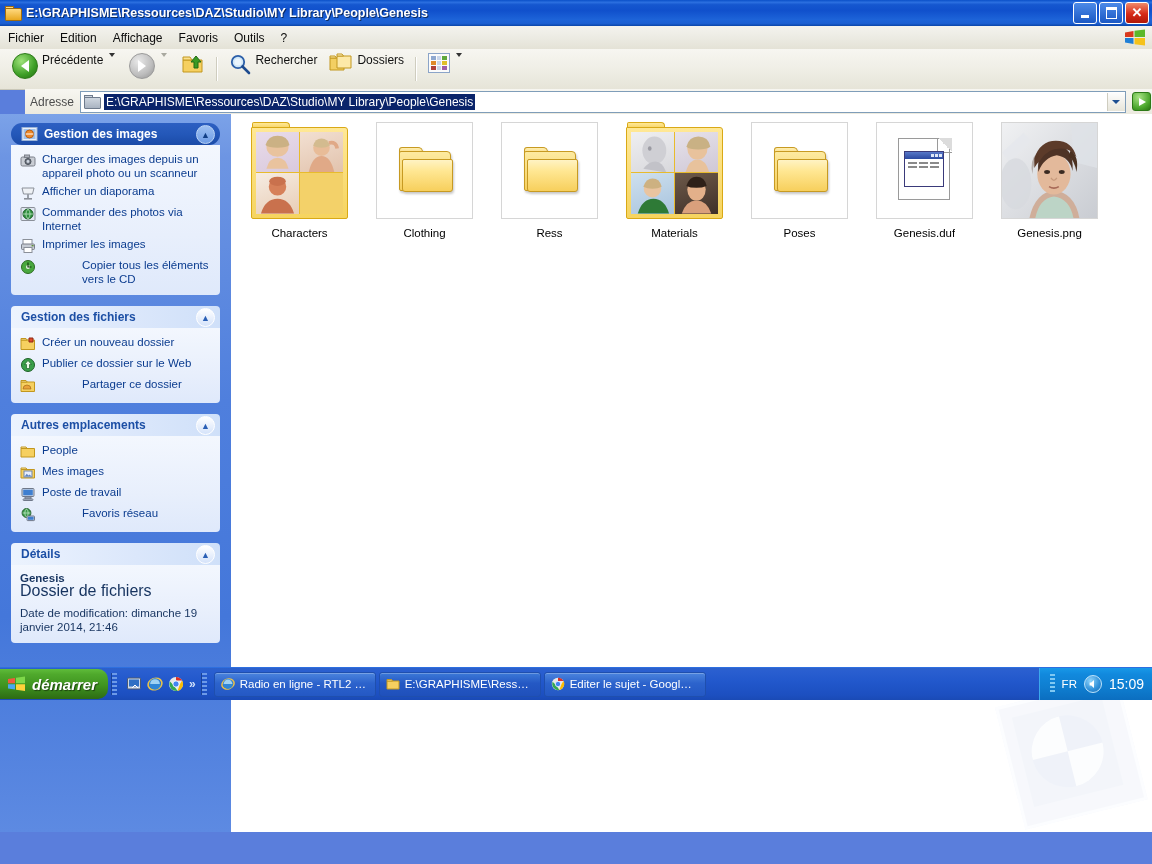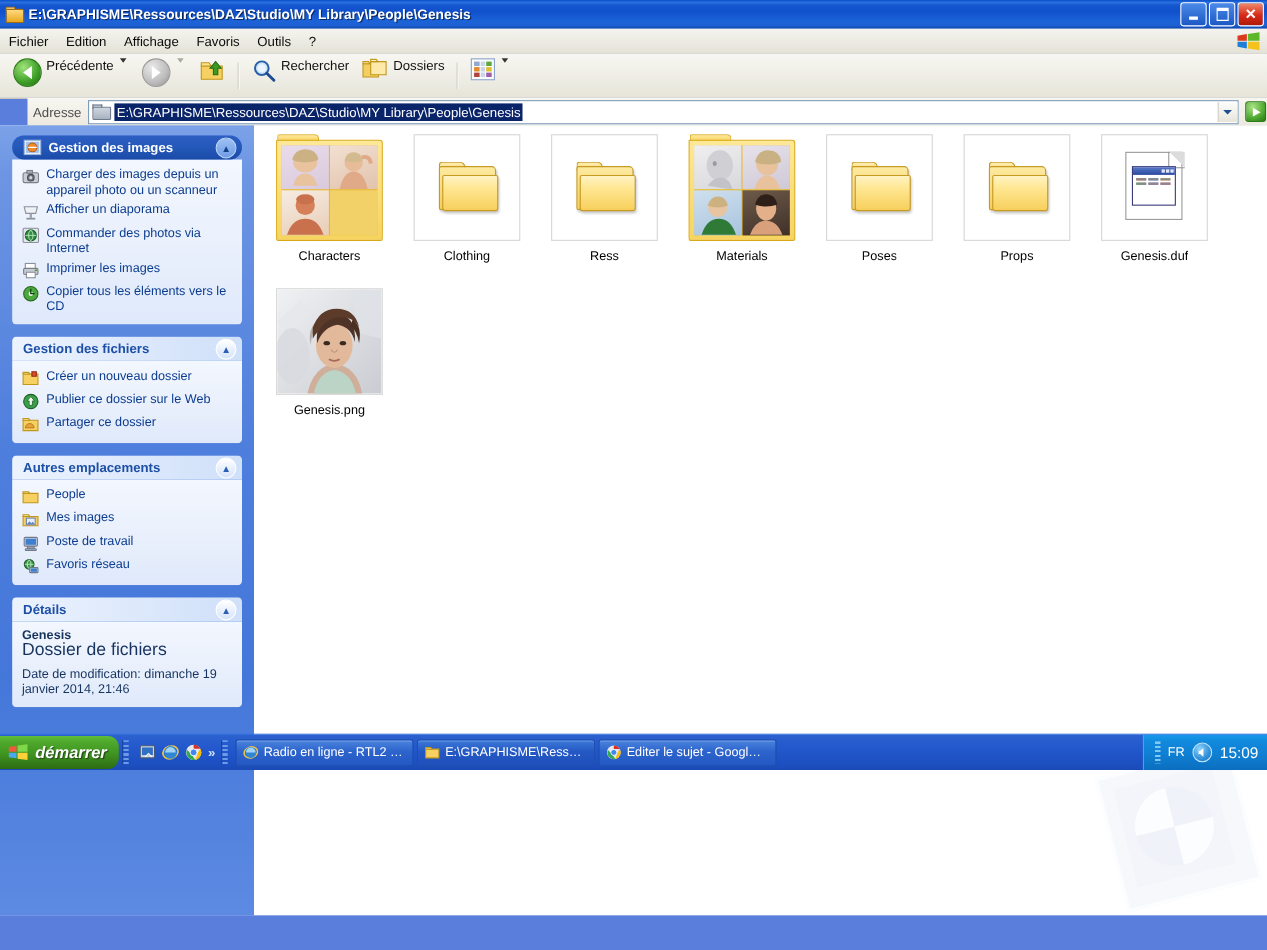--- a/index.html
+++ b/index.html
@@ -114,21 +114,21 @@
     position:absolute;right:5px;top:2px;width:17px;height:17px;border-radius:50%;
     display:flex;align-items:center;justify-content:center;font-size:9px;font-weight:bold;
   }
   .chevbtn.dark{background:linear-gradient(180deg,#9dc0f2,#6f9de6);color:#123f86;border:1px solid #bcd5f7;}
   .chevbtn.light{background:linear-gradient(180deg,#ffffff,#d5e3fa);color:#2a5fb5;border:1px solid #ffffff;}
   .panel-body{
     background:linear-gradient(180deg,#f3f7fe 0%,#e8effc 60%,#dfe9fb 100%);
     padding:7px 8px 9px 9px;
   }
   .task{display:flex;align-items:flex-start;margin-bottom:4px;}
-  .task:last-child{margin-bottom:0;}
+  .task:last-child{margin-bottom:0;gap:40px;}
   .task .t-ico{width:16px;height:16px;margin-right:6px;flex:0 0 auto;position:relative;margin-top:1px;}
   .task .t-lbl{font-size:11.5px;color:#0b3c8f;line-height:14px;cursor:default;}
   .detail-title{font-weight:bold;font-size:11.5px;color:#16335f;}
   .detail-sub{font-size:16px;color:#16335f;line-height:14px;}
   .detail-date{font-size:11.5px;color:#16335f;line-height:14px;margin-top:8px;}
 
   
   .filepane{position:relative;flex:1;height:718px;background:#fff;overflow:hidden;}
   .grid{display:flex;flex-wrap:wrap;align-content:flex-start;padding:6px 0 0 6px;}
   .cell{width:125px;height:136px;display:flex;flex-direction:column;align-items:center;justify-content:flex-start;margin:0 0 4px 0;cursor:default;}
@@ -582,32 +582,20 @@
               <div class="folderglyph">
                 <div class="fg-tab"></div>
                   <div class="fg-back"></div>
                   <div class="fg-front"></div>
               </div>
             </div>
           </div>
           <div class="cell-label">Poses</div>
         </div>
 
-        <div class="cell">
-          <div class="thumbwrap">
-            <div class="plainbox">
-              <div class="folderglyph">
-                <div class="fg-tab"></div>
-                  <div class="fg-back"></div>
-                  <div class="fg-front"></div>
-              </div>
-            </div>
-          </div>
-          <div class="cell-label">Props</div>
-        </div>
 
         <div class="cell">
           <div class="thumbwrap">
             <div class="plainbox">
               <div class="docglyph">
                 <div class="page"></div>
                   <div class="fold"></div>
                 <div class="win">
                   <div class="bar">
                       <i></i>

